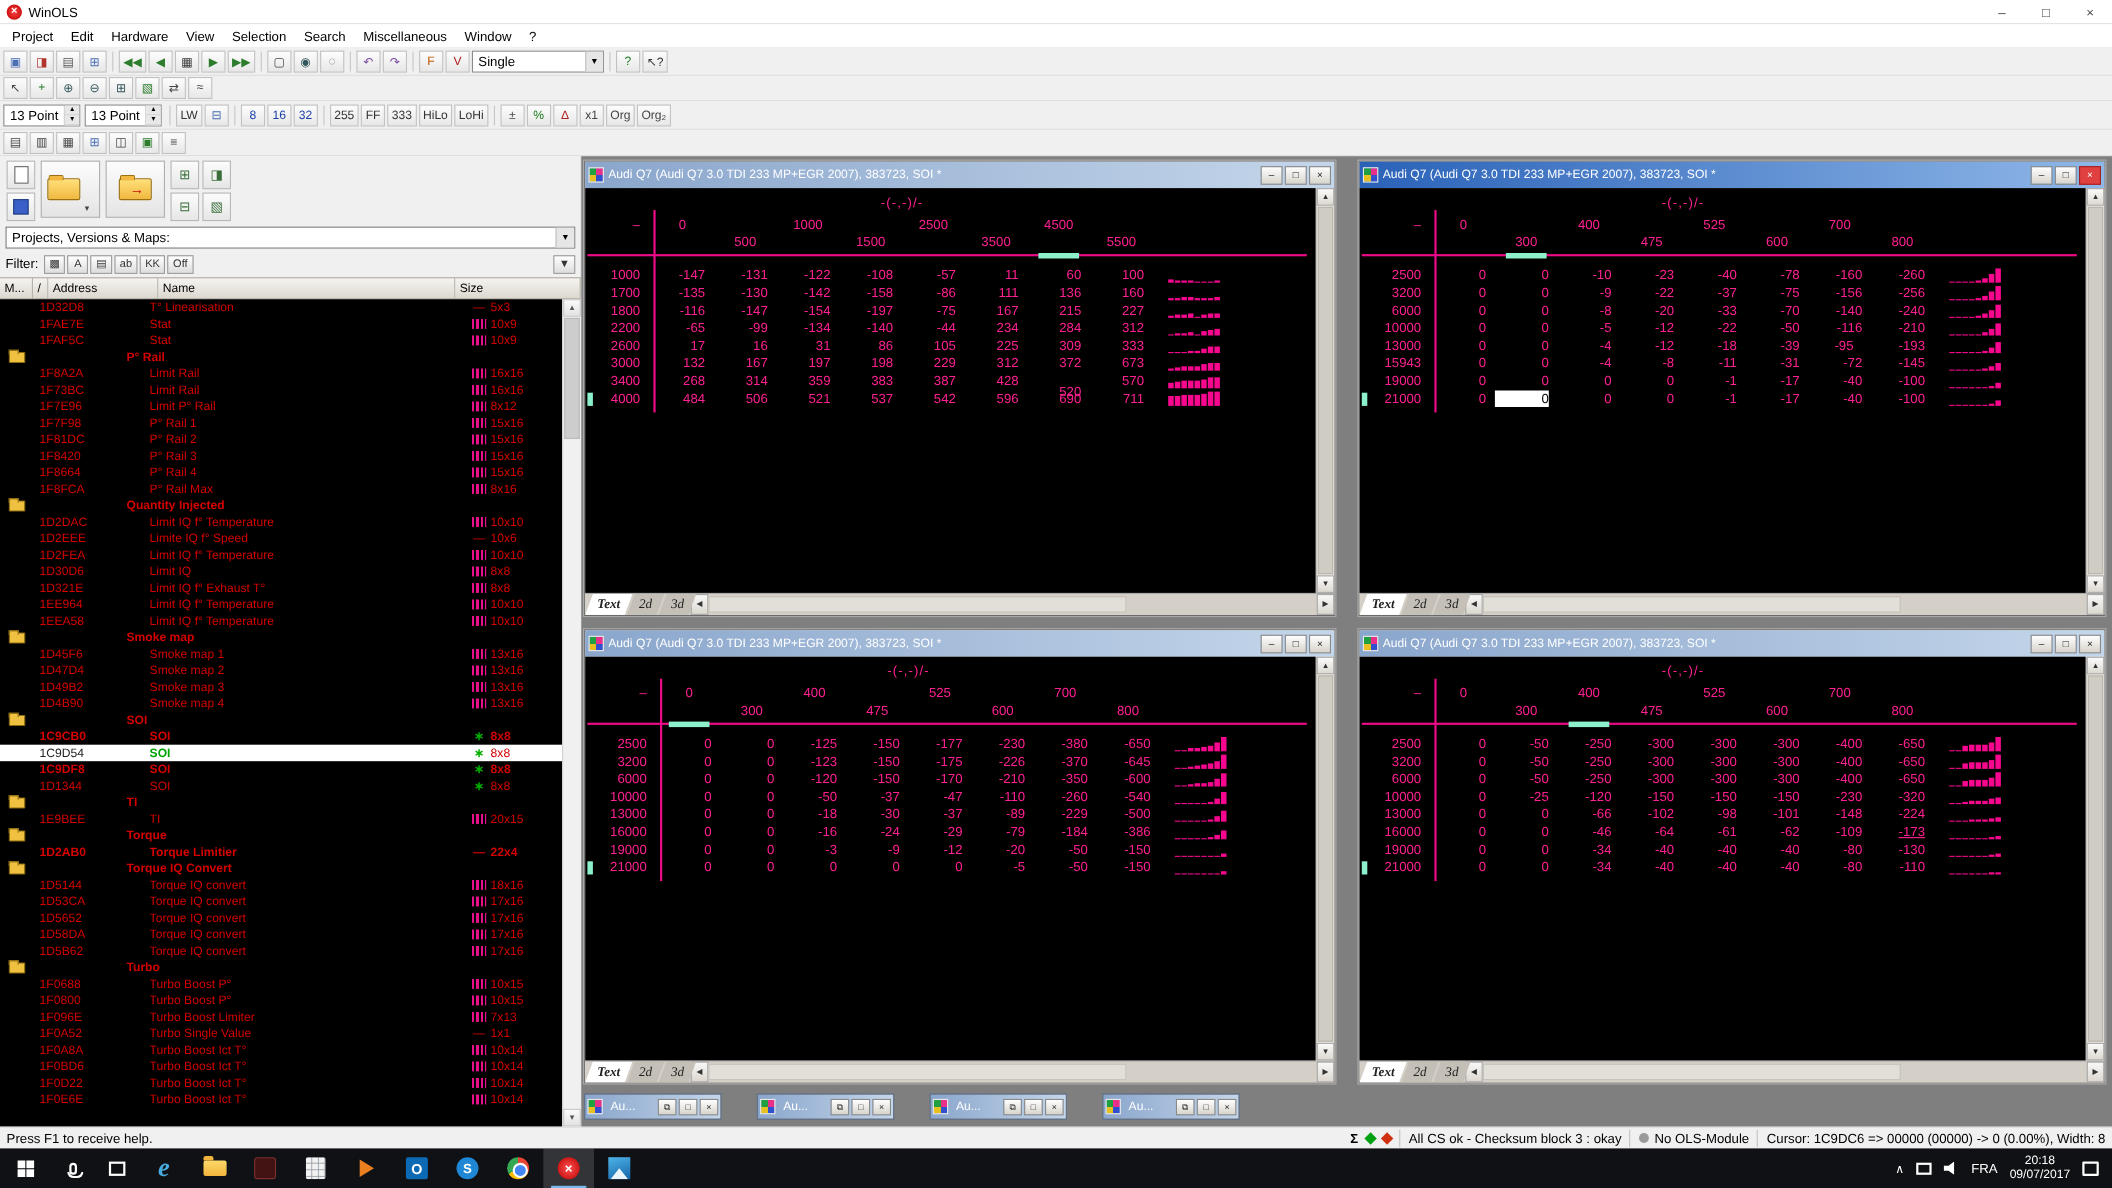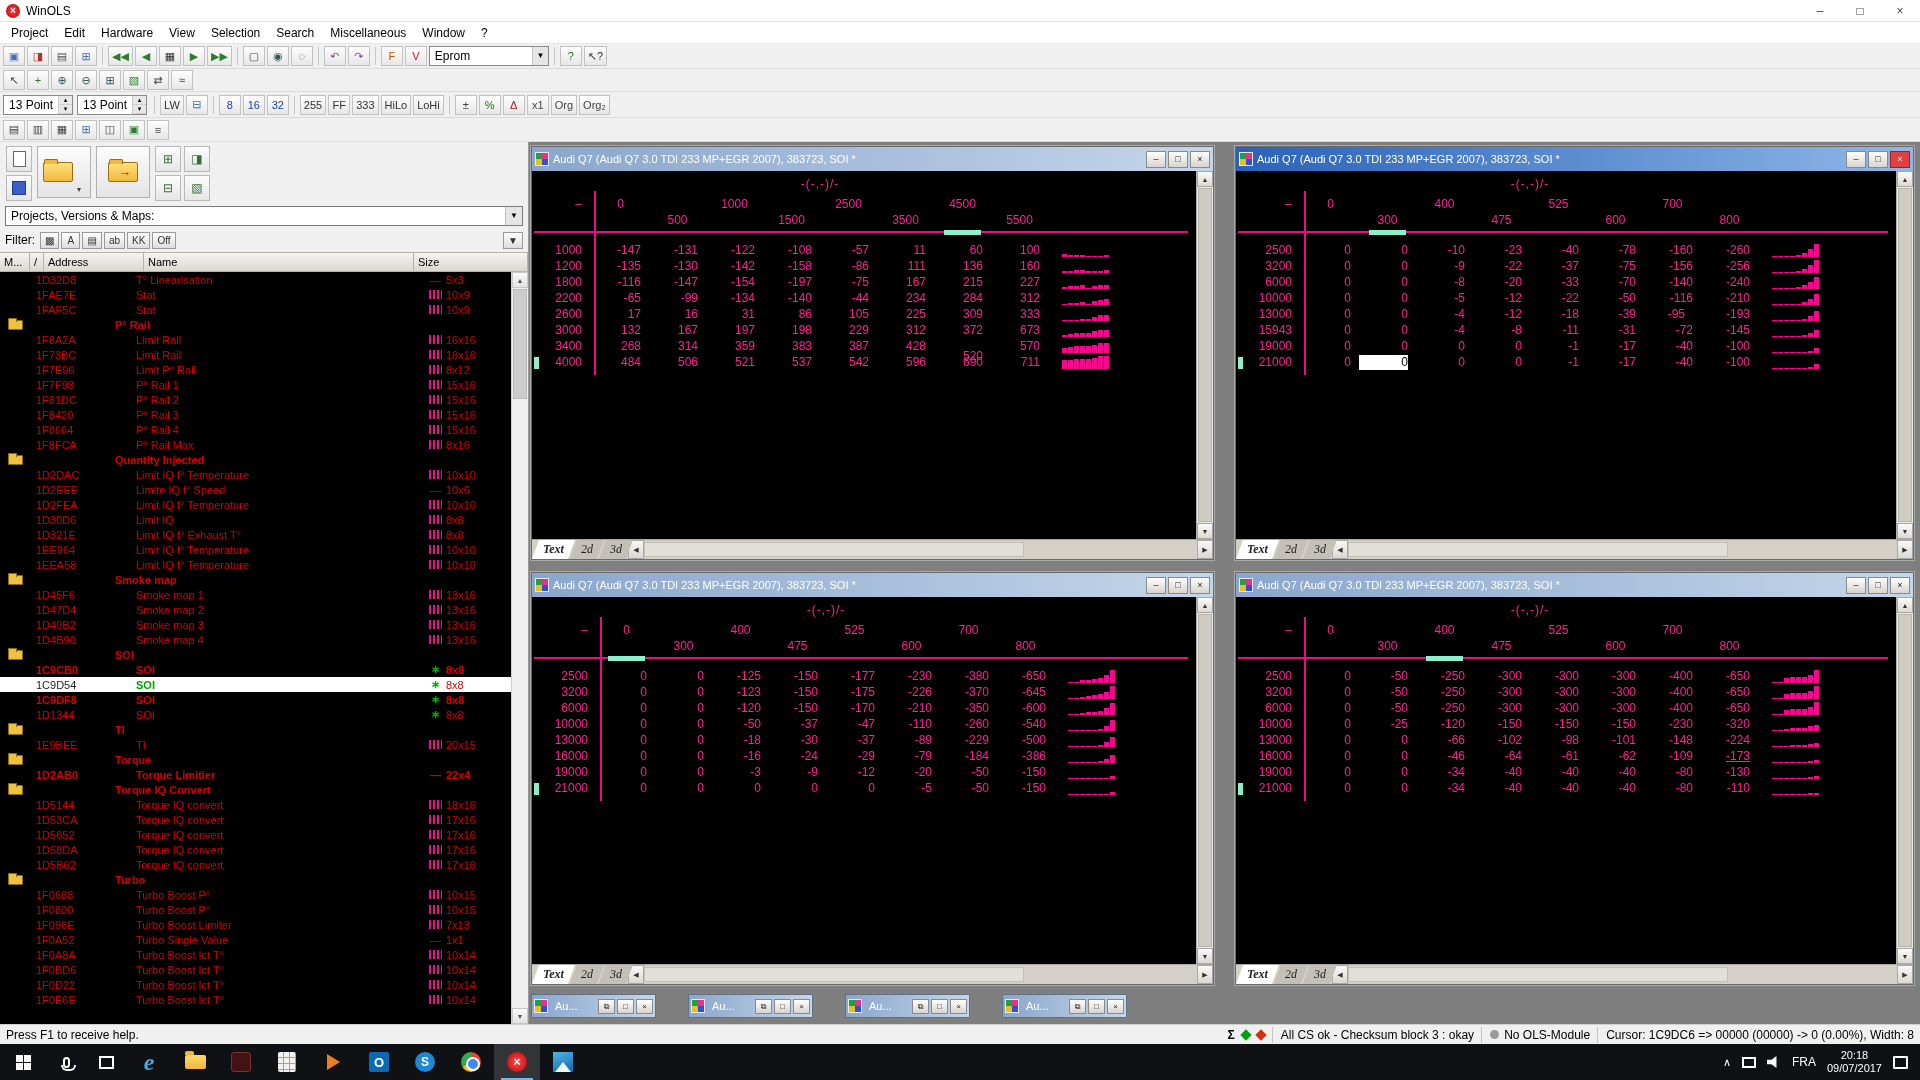--- a/index.html
+++ b/index.html
@@ -202,21 +202,21 @@
     <div class="tbtn" style="color: rgb(68, 68, 68);">▢</div>
     <div class="tbtn" style="color: rgb(51, 86, 90);">◉</div>
     <div class="tbtn" style="color: rgb(68, 68, 68);">◌</div>
     <div class="tsep"></div>
     <div class="tbtn" style="color: rgb(122, 74, 160);">↶</div>
     <div class="tbtn" style="color: rgb(122, 74, 160);">↷</div>
     <div class="tsep"></div>
     <div class="tbtn" style="color: rgb(192, 90, 0);">F</div>
     <div class="tbtn" style="color: rgb(176, 32, 32);">V</div>
     <div class="tcombo">
-      <div class="tcombo-txt">Eprom</div>
+      <div class="tcombo-txt">Single</div>
       <div class="tcombo-arr">▼</div>
     </div>
     <div class="tsep"></div>
     <div class="tbtn" style="color: rgb(26, 122, 26);">?</div>
     <div class="tbtn" style="color: rgb(51, 51, 51);">↖?</div>
   </div>
 <div class="tbrow" id="tb-zoom">
     <div class="tbtn" style="color: rgb(68, 68, 68);">↖</div>
     <div class="tbtn" style="color: rgb(45, 125, 45);">+</div>
     <div class="tbtn" style="color: rgb(51, 86, 90);">⊕</div>
@@ -740,21 +740,21 @@
             <div class="mbars" style="left: 530px; top: 73px; height: 13px;">
               <i style="height: 3px;"></i>
               <i style="height: 2px;"></i>
               <i style="height: 2px;"></i>
               <i style="height: 2px;"></i>
               <i style="height: 1px;"></i>
               <i style="height: 1px;"></i>
               <i style="height: 1px;"></i>
               <i style="height: 2px;"></i>
             </div>
-            <div class="mx" style="left: 0px; width: 50px; text-align: right; top: 88px;">1200</div>
+            <div class="mx" style="left: 0px; width: 50px; text-align: right; top: 88px;">1700</div>
             <div class="mcell" style="left: 60px; width: 49px; top: 88px;">-135</div>
             <div class="mcell" style="left: 117px; width: 49px; top: 88px;">-130</div>
             <div class="mcell" style="left: 174px; width: 49px; top: 88px;">-142</div>
             <div class="mcell" style="left: 231px; width: 49px; top: 88px;">-158</div>
             <div class="mcell" style="left: 288px; width: 49px; top: 88px;">-86</div>
             <div class="mcell" style="left: 345px; width: 49px; top: 88px;">111</div>
             <div class="mcell" style="left: 402px; width: 49px; top: 88px;">136</div>
             <div class="mcell" style="left: 459px; width: 49px; top: 88px;">160</div>
             <div class="mbars" style="left: 530px; top: 89px; height: 13px;">
               <i style="height: 2px;"></i>

